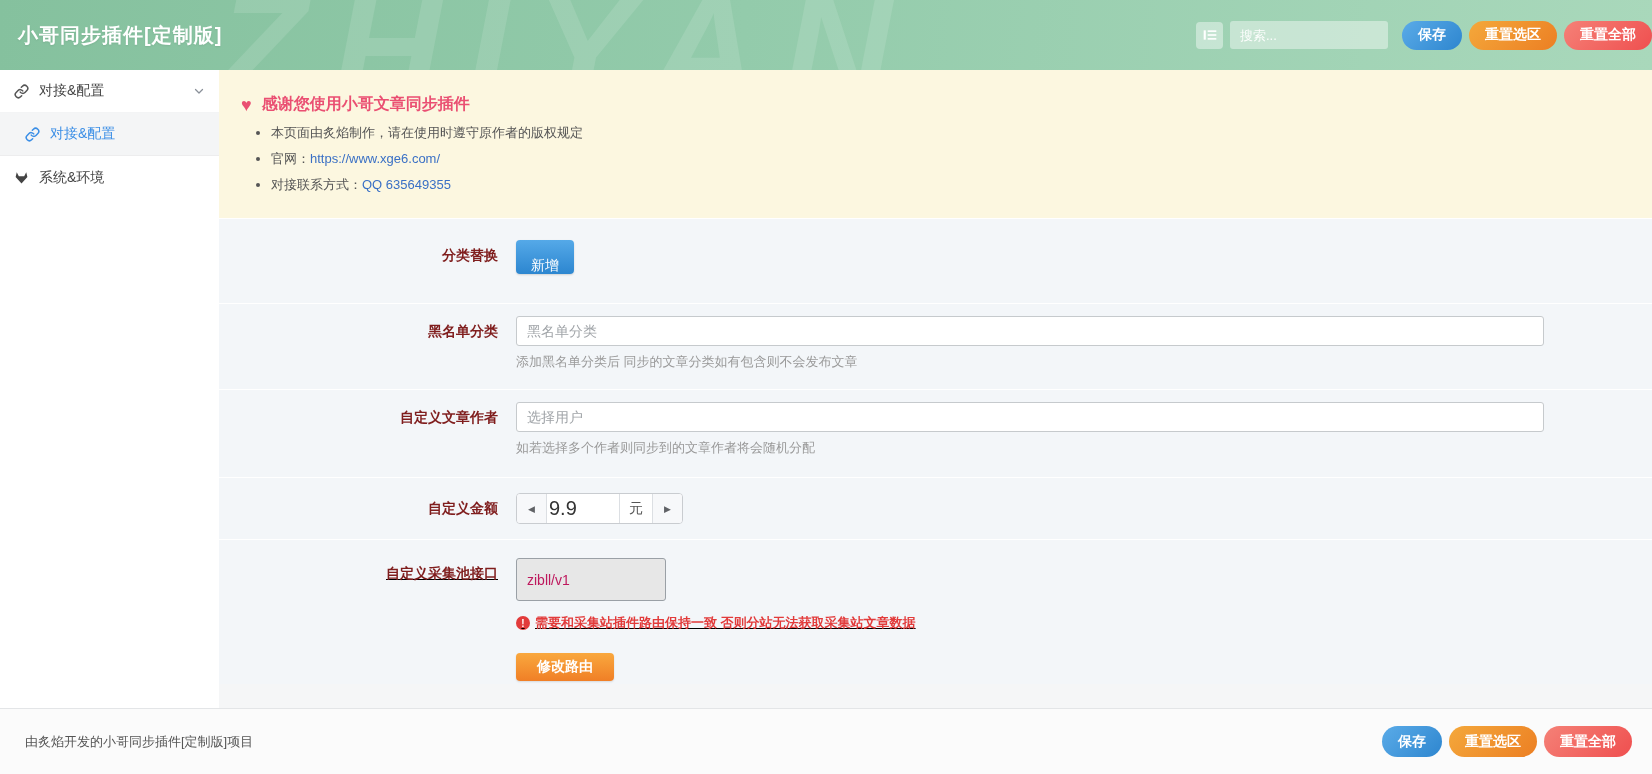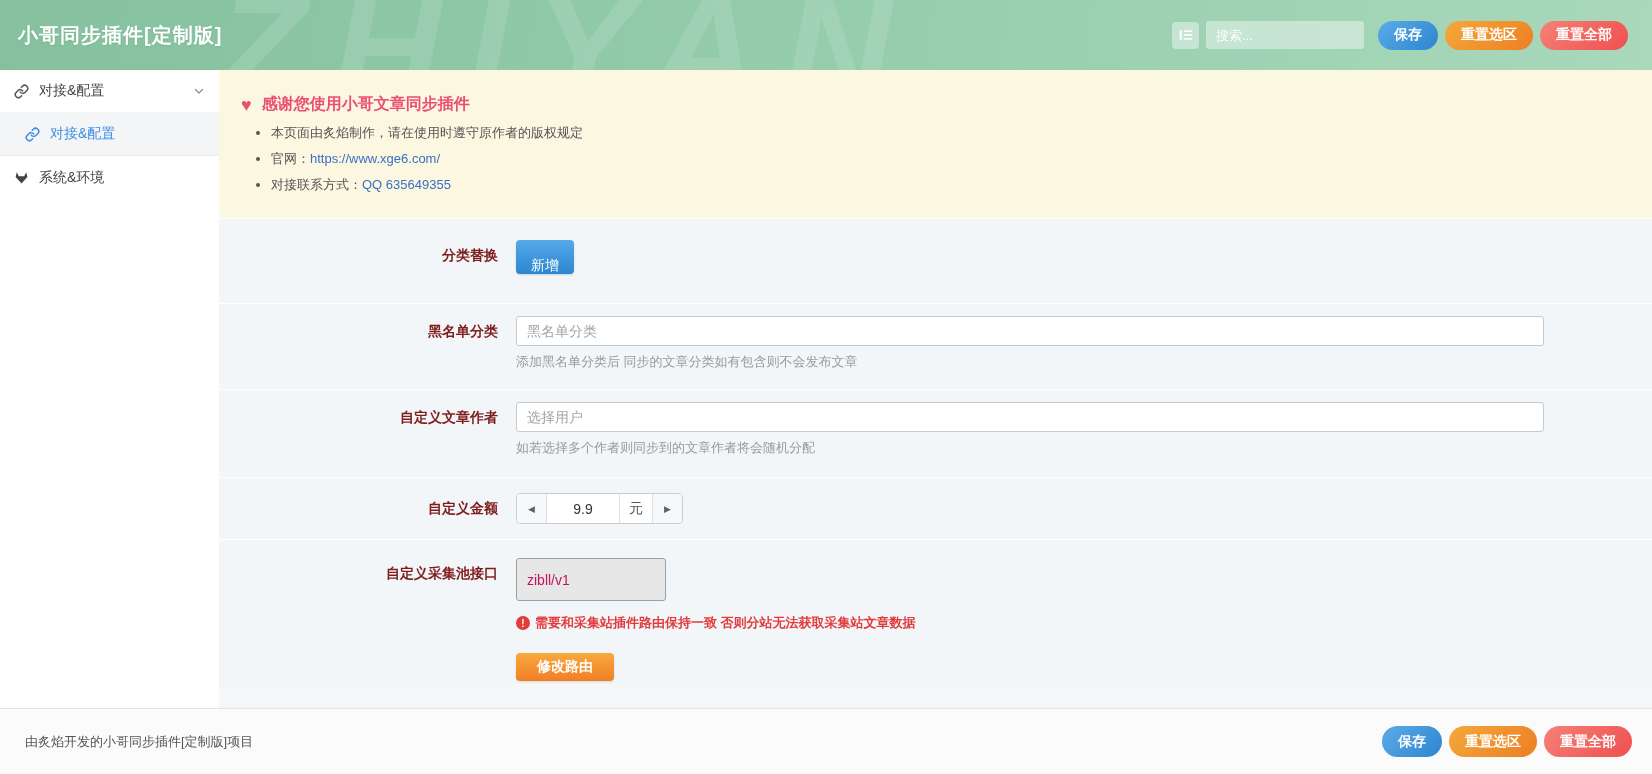--- a/index.html
+++ b/index.html
@@ -8,21 +8,21 @@
   button{cursor:pointer;}
   .app{width:1652px;height:774px;display:flex;flex-direction:column;overflow:hidden;}
 
   
   .header{height:70px;flex-shrink:0;background:linear-gradient(95deg,#85c19e 0%,#93cbab 45%,#a9d8bb 100%);
           position:relative;display:flex;align-items:center;overflow:hidden;}
   .watermark{position:absolute;left:215px;top:-38px;font-size:150px;font-weight:bold;font-style:italic;
              letter-spacing:26px;color:rgba(255,255,255,0.12);white-space:nowrap;pointer-events:none;user-select:none;}
   .app-title{color:#fff;font-size:20px;font-weight:bold;margin-left:18px;z-index:2;letter-spacing:1px;
              text-shadow:0 1px 2px rgba(0,0,0,0.08);}
-  .header-right{margin-left:auto;display:flex;align-items:center;padding-right:24px;z-index:2;}
+  .header-right{margin-left:auto;display:flex;align-items:center;z-index:2;}
   .icon-btn{width:27px;height:27px;border:none;border-radius:4px;background:rgba(255,255,255,0.42);
             display:flex;align-items:center;justify-content:center;color:#fff;margin-right:7px;padding:0;}
   .search{width:158px;height:28px;border:none;border-radius:3px;background:rgba(255,255,255,0.42);
           padding:0 10px;font-size:13px;color:#fff;outline:none;}
   .search::placeholder{color:rgba(255,255,255,0.95);}
   .pill{height:29px;border:none;border-radius:15px;color:#fff;font-size:14px;font-weight:bold;
         padding:0 16px;white-space:nowrap;}
   .pill-save{background:linear-gradient(135deg,#5aabe8,#2e86cf);margin-left:14px;}
   .pill-orange{background:linear-gradient(135deg,#f4a83b,#ec7f23);margin-left:7px;}
   .pill-red{background:linear-gradient(135deg,#f58177,#ef4f4f);margin-left:7px;}
@@ -48,37 +48,37 @@
 
   
   .frow{display:flex;background:#f3f6f9;border-top:1px solid #fff;}
   .flabel{width:297px;flex-shrink:0;text-align:right;padding-right:18px;color:#7f1d1d;
           font-size:14px;font-weight:bold;line-height:30px;}
   .fctrl{flex:1;padding-right:108px;min-width:0;}
   .r1{height:85px;padding-top:21px;}
   .r2{height:86px;padding-top:12px;}
   .r3{height:88px;padding-top:12px;}
   .r4{height:62px;padding-top:15px;}
-  .r5{height:145px;padding-top:18px;}
+  .r5{height:145px;padding-top:18px;text-decoration:underline;}
   .hint{margin-top:8px;font-size:13px;color:#9a9a9a;line-height:15px;}
   .text-input{width:100%;height:30px;border:1px solid #c6cacd;border-radius:3px;background:#fff;
               padding:0 10px;font-size:14px;color:#333;outline:none;}
   .text-input::placeholder{color:#a0a4a8;}
   .btn-blue{height:20px;padding:17px 15px;border:none;border-radius:4px;color:#fff;font-size:14px;
             background:linear-gradient(180deg,#55a9e8,#2c86d0);box-shadow:0 1px 2px rgba(0,0,0,0.15);}
   .btn-orange{height:28px;padding:0 21px;border:none;border-radius:4px;color:#fff;font-size:14px;font-weight:bold;
             background:linear-gradient(180deg,#f9a83e,#f07f26);box-shadow:0 1px 2px rgba(0,0,0,0.12);}
   
   .stepper{display:inline-flex;align-items:stretch;height:31px;border:1px solid #c9ccd0;border-radius:4px;
            overflow:hidden;background:#fff;}
   .step-btn{width:30px;border:none;background:#f7f8fa;color:#606266;font-size:9px;
             display:flex;align-items:center;justify-content:center;padding:0;}
   .step-btn.dec{border-right:1px solid #dcdfe3;}
   .step-btn.inc{border-left:1px solid #dcdfe3;}
-  .step-val{width:72px;border:none;text-align:center;font-size:14px;color:#333;outline:none;}
+  .step-val{width:72px;border:none;text-align:left;font-size:20px;color:#333;outline:none;}
   .step-unit{width:33px;display:flex;align-items:center;justify-content:center;border-left:1px solid #dcdfe3;
              font-size:14px;color:#555;}
   
   .api-input{width:150px;height:43px;border:1px solid #9aa0a6;border-radius:3px;background:#e7e7e7;
              padding:0 10px;font-size:14px;color:#be185d;}
   .warning{display:flex;align-items:center;margin-top:13px;color:#e23b3b;font-size:13px;font-weight:bold;}
   .info-ico{width:14px;height:14px;border-radius:50%;background:#e23b3b;color:#fff;font-size:10px;font-weight:bold;
             display:inline-flex;align-items:center;justify-content:center;margin-right:5px;flex-shrink:0;}
   .r5 .btn-orange{margin-top:21px;}
 

